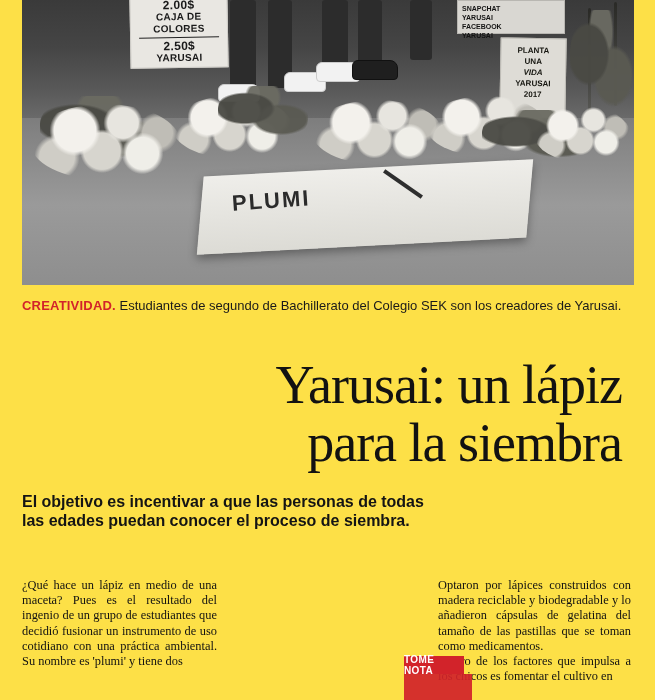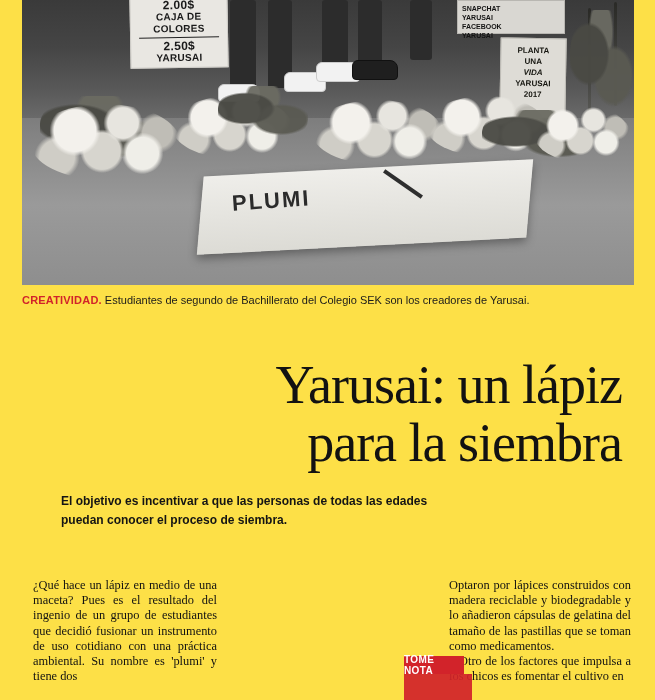--- a/index.html
+++ b/index.html
@@ -172,24 +172,24 @@
   .vine {
     position: absolute;
     width: 3px;
     background: linear-gradient(to bottom, rgba(40,40,36,.9), rgba(90,90,84,.6));
     border-radius: 2px;
   }
 
   
   .caption {
     position: absolute;
-    left: 22px; top: 294px;
+    left: 22px; top: 300px;
     width: 612px;
     font-family: "Liberation Sans", sans-serif;
-    font-size: 11px;
+    font-size: 13px;
     line-height: 12px;
     color: #1a1a1a;
   }
   .caption .kicker {
     color: #d2232a;
     font-weight: bold;
     letter-spacing: .2px;
   }
 
   
@@ -208,24 +208,23 @@
   .headline span { display: block; text-align: right; }
 
   
   .deck {
     position: absolute;
     left: 22px;
     top: 492px;
     width: 405px;
     font-family: "Liberation Sans", sans-serif;
     font-weight: bold;
-    font-size: 12px;
+    font-size: 16px;
     line-height: 19px;
     color: #141414;
-    margin-left: 39px;
   }
 
   
   .cols {
     position: absolute;
     left: 22px;
     top: 578px;
     width: 612px;
     height: 122px;
     display: flex;
@@ -233,21 +232,21 @@
   }
   .col {
     width: 195px;
     font-family: "Liberation Serif", serif;
     font-size: 12.4px;
     line-height: 15.2px;
     text-align: justify;
     color: #111111;
     position: relative;
   }
-  .col p { margin: 0 0 0 11px; }
+  .col p { margin: 0 0 0 0; }
   .col p + p { text-indent: 10px; }
   .col.c2, .col.c3 { width: 193px; }
 
   
   .tomenota {
     position: absolute;
     left: 404px;
     top: 656px;
     width: 60px;
     height: 18px;

